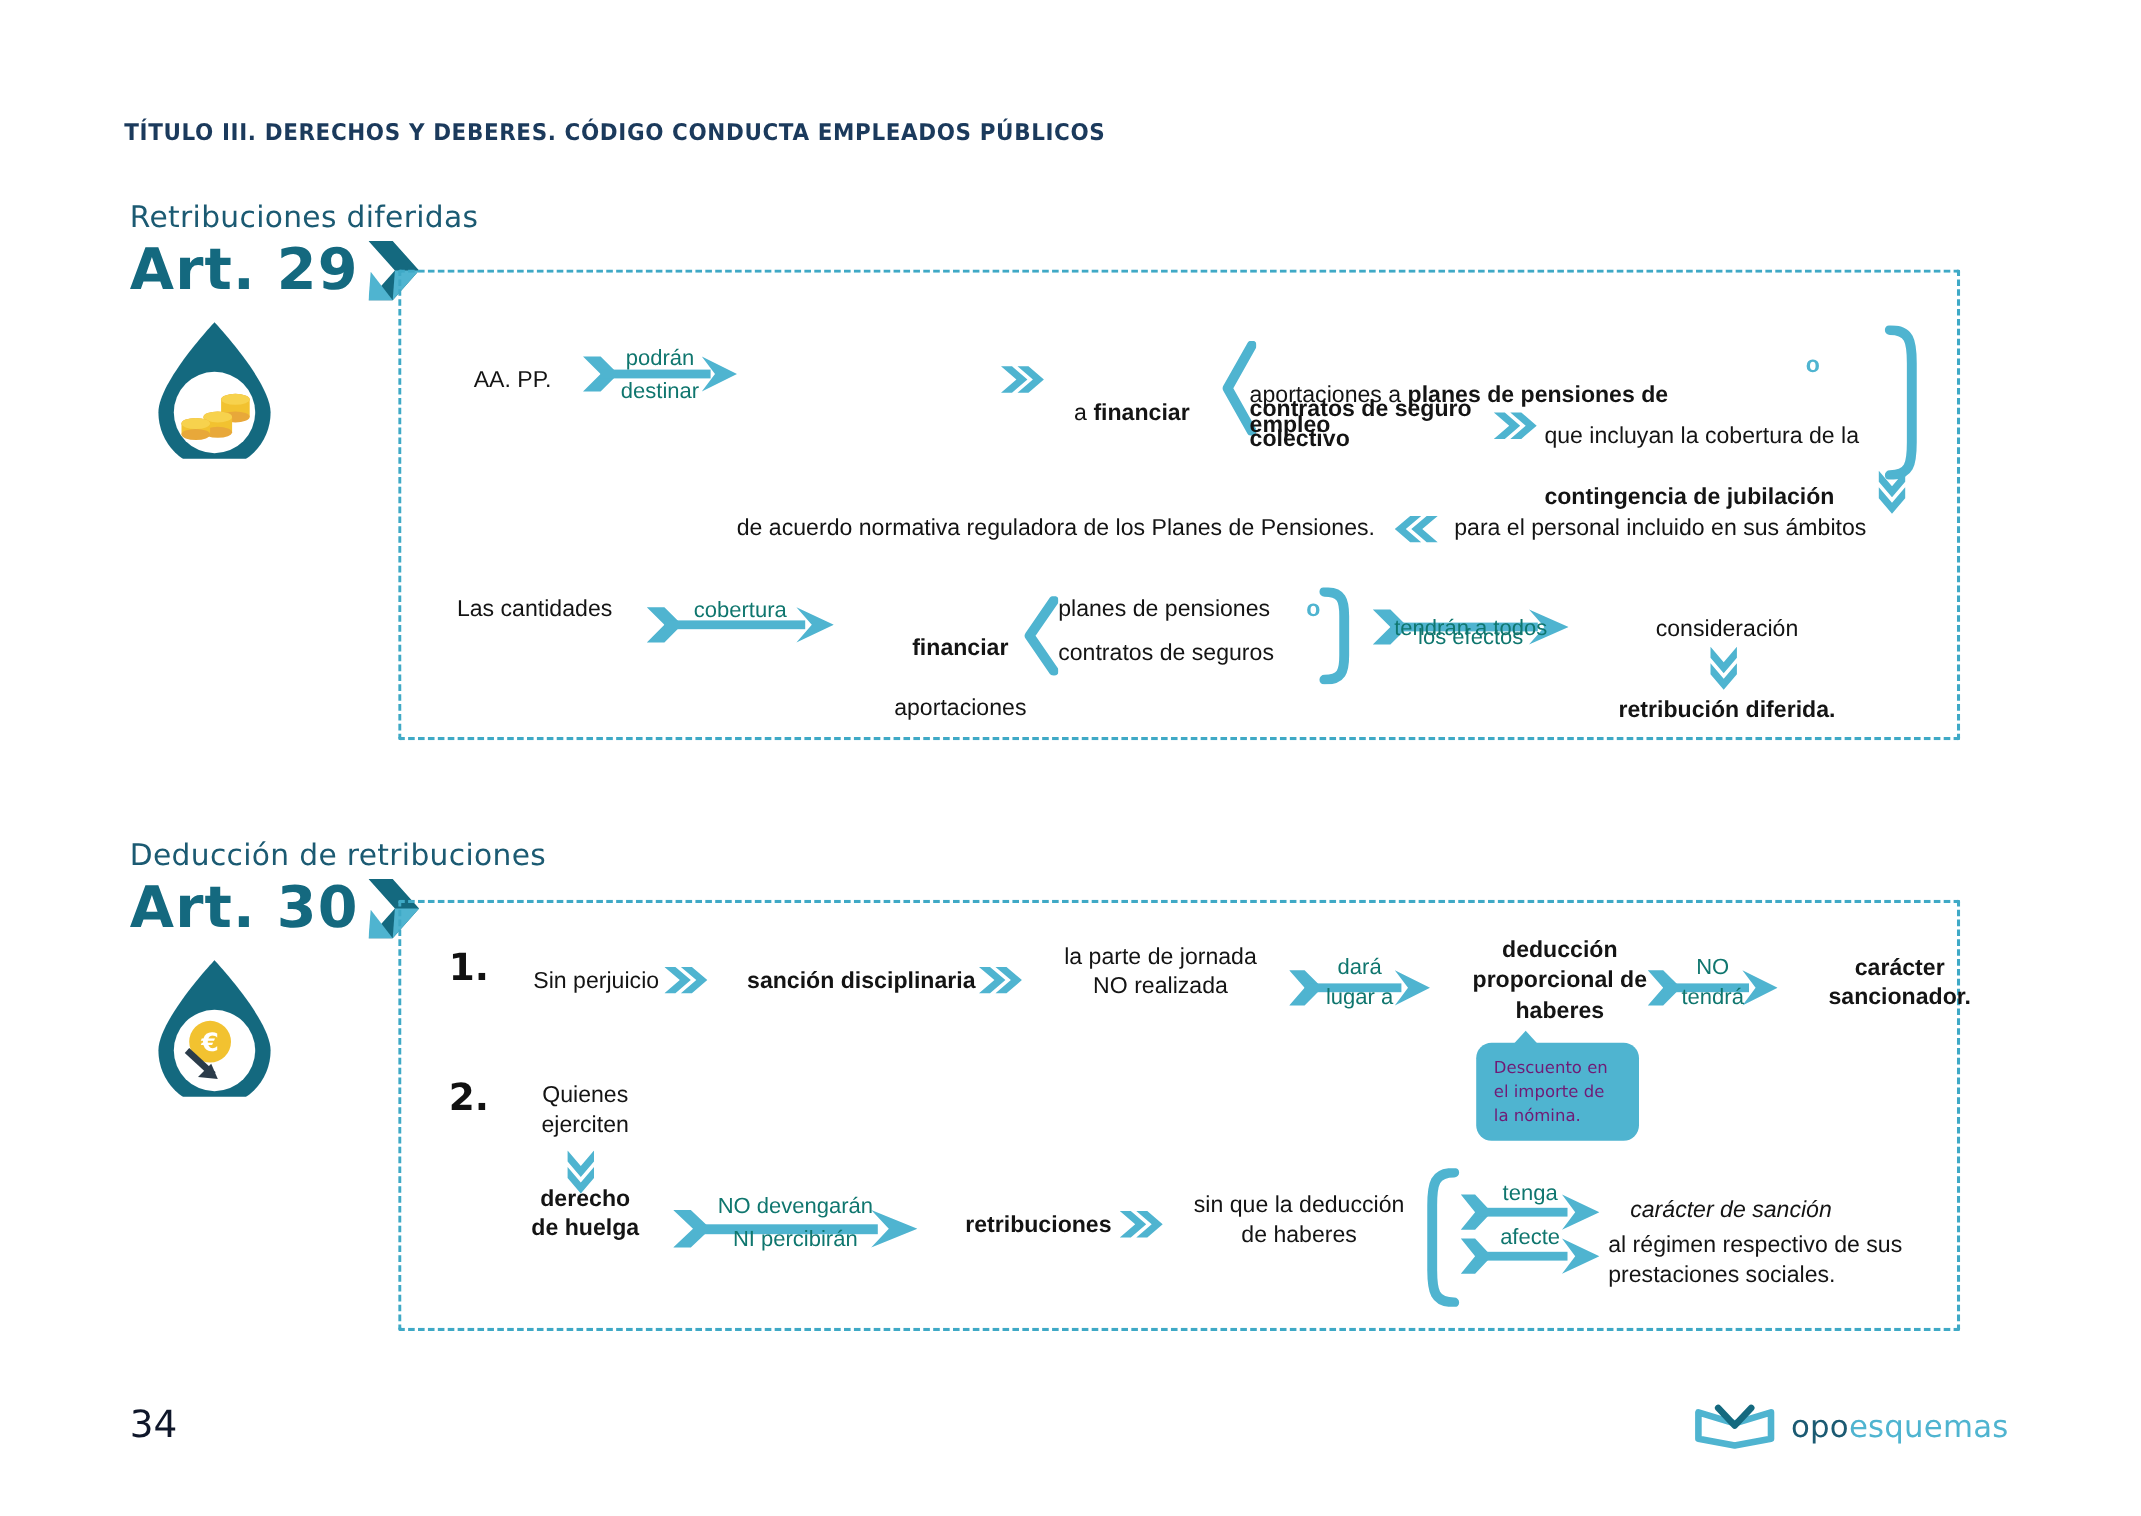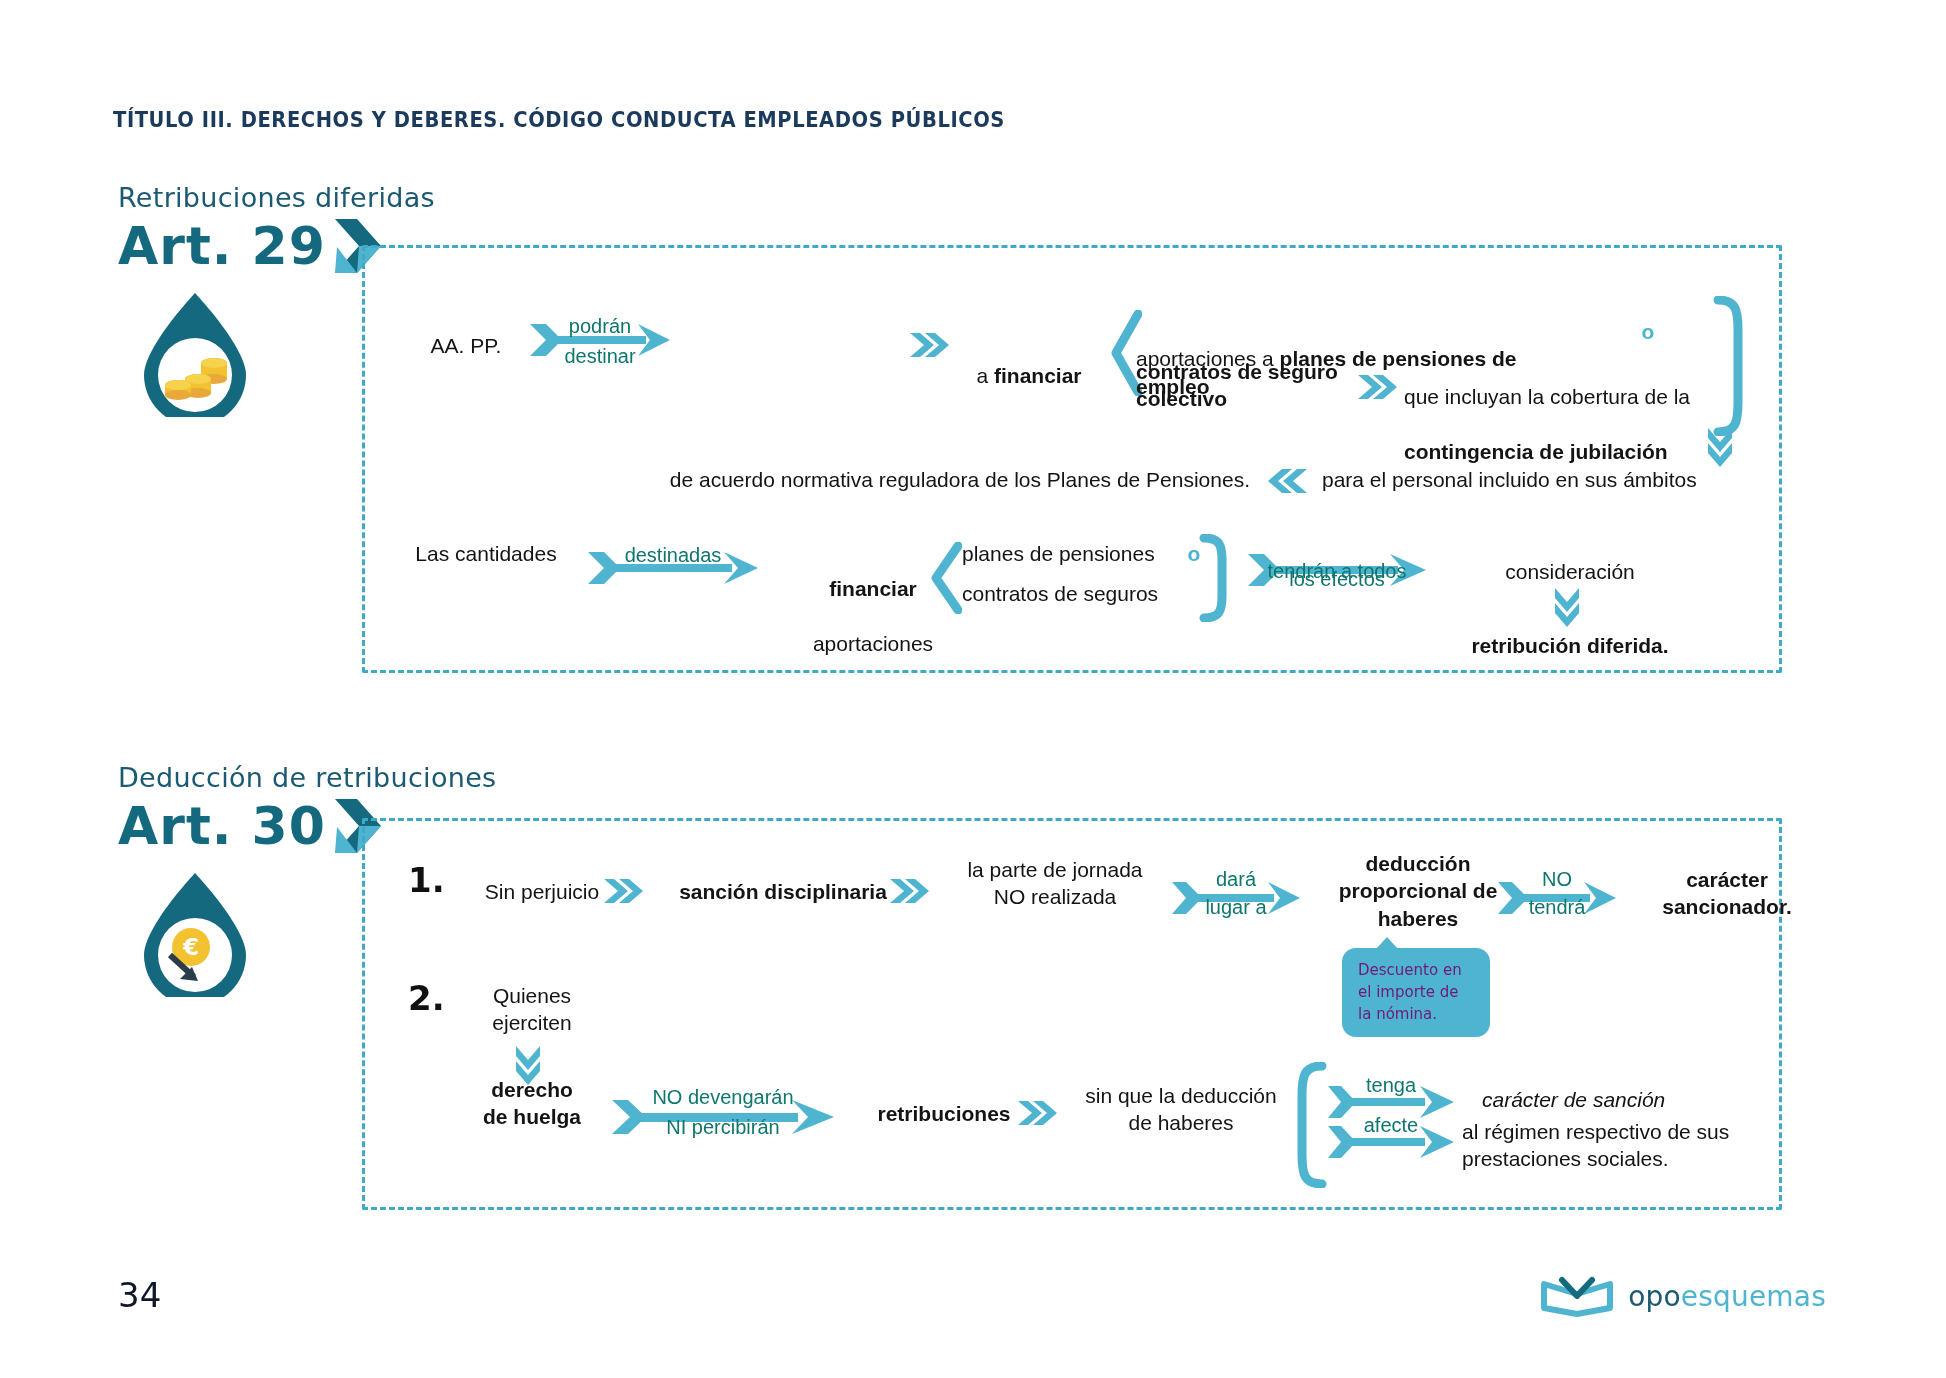--- a/index.html
+++ b/index.html
@@ -219,21 +219,21 @@
 
   <div class="node" style="left:406px; top:540px; width:160px;">Las cantidades</div>
 
   <div class="svgbox" style="left:588px; top:546px;">
     <svg width="170" height="44" viewBox="0 0 170 44">
       <polygon points="0,6 16,6 32,22 16,38 0,38 16,22" fill="#4fb4d0"></polygon>
       <rect x="16" y="18" width="128" height="8" fill="#4fb4d0"></rect>
       <polygon points="136,6 170,22 136,38 150,22" fill="#4fb4d0"></polygon>
     </svg>
   </div>
-  <div class="lbl" style="left:586px; top:544px; width:174px;">destinadas</div>
+  <div class="lbl" style="left:586px; top:544px; width:174px;">cobertura</div>
 
   <div class="node" style="left:778px; top:548px; width:190px;">
     <span class="bold">financiar</span><br>
     <span class="reg">aportaciones</span>
   </div>
 
   <div class="svgbox" style="left:930px; top:542px;">
     <svg width="32" height="72" viewBox="0 0 32 72">
       <polyline points="28,4 6,36 28,68" fill="none" stroke="#4fb4d0" stroke-width="9" stroke-linecap="round" stroke-linejoin="round"></polyline>
     </svg>

